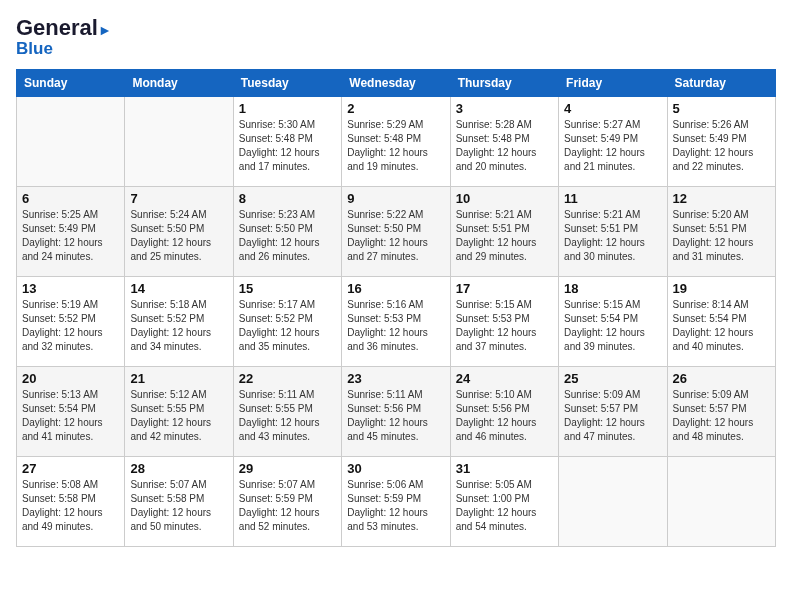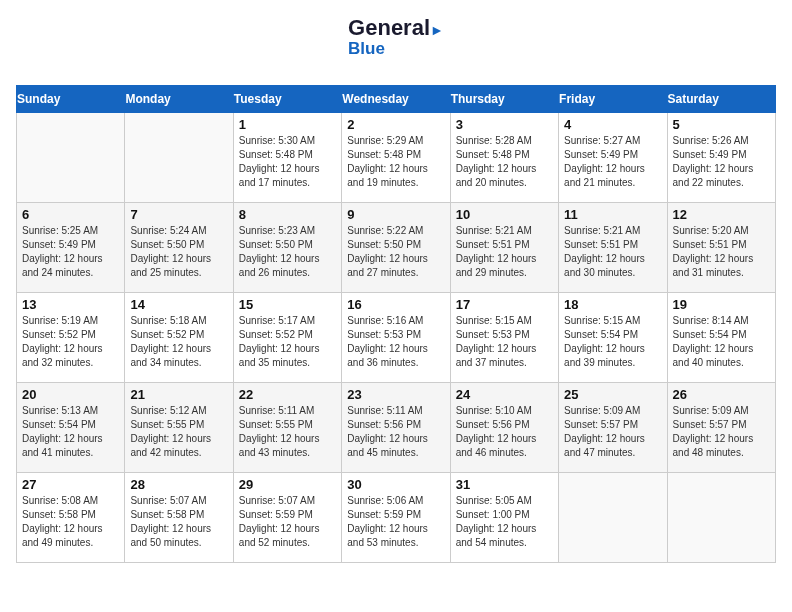--- a/index.html
+++ b/index.html
@@ -5,23 +5,23 @@
     * { box-sizing: border-box; margin: 0; padding: 0; }
     body {
       font-family: Arial, sans-serif;
       background: #fff;
       width: 792px;
       min-height: 612px;
       padding: 16px;
     }
     .header {
       display: flex;
-      justify-content: center;
+      justify-content: flex-start;
       align-items: flex-start;
-      margin-bottom: 26px;
+      margin-bottom: 10px;
     }
     .logo {
       display: flex;
       flex-direction: column;
       align-items: flex-start;
     }
     .logo-text {
       font-size: 22px;
       font-weight: bold;
       color: #1a1a2e;
@@ -43,21 +43,21 @@
       color: #333;
     }
     table {
       width: 100%;
       border-collapse: collapse;
       font-size: 11px;
     }
     thead th {
       background: #1565c0;
       color: #fff;
-      padding: 6px 0;
+      padding: 6px 7px;
       text-align: left;
       font-size: 12px;
       font-weight: bold;
       border: 1px solid #1565c0;
     }
     td {
       border: 1px solid #ccc;
       vertical-align: top;
       padding: 4px 5px;
       width: 14.28%;

